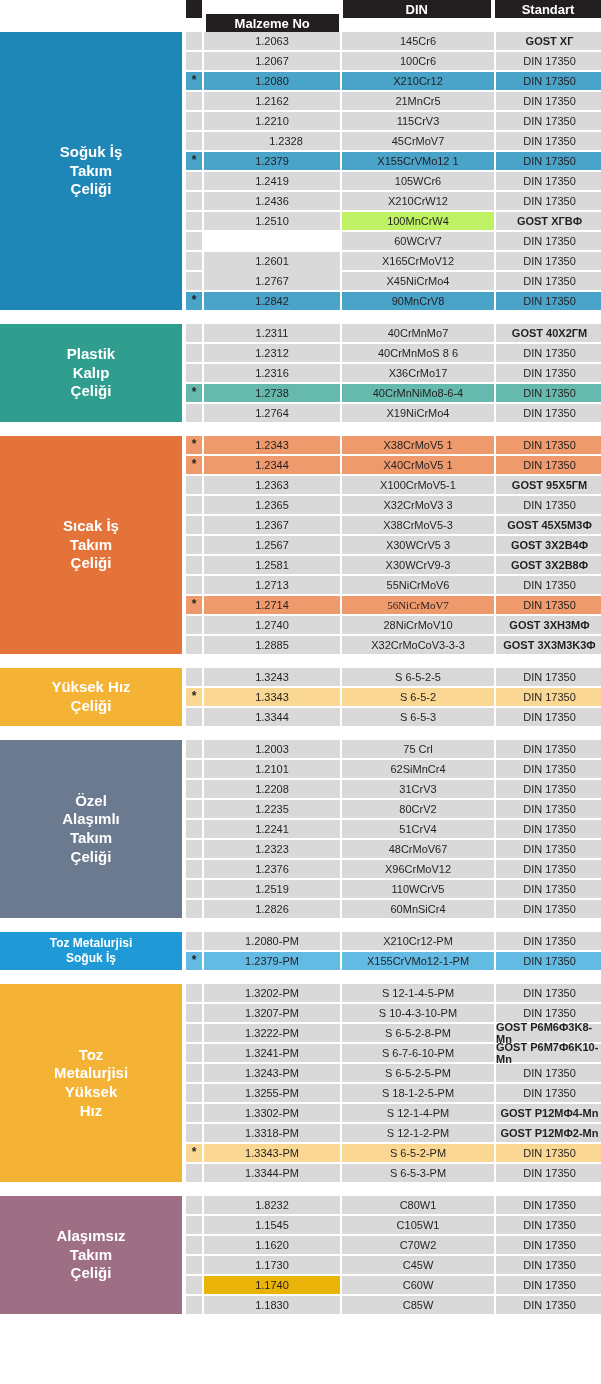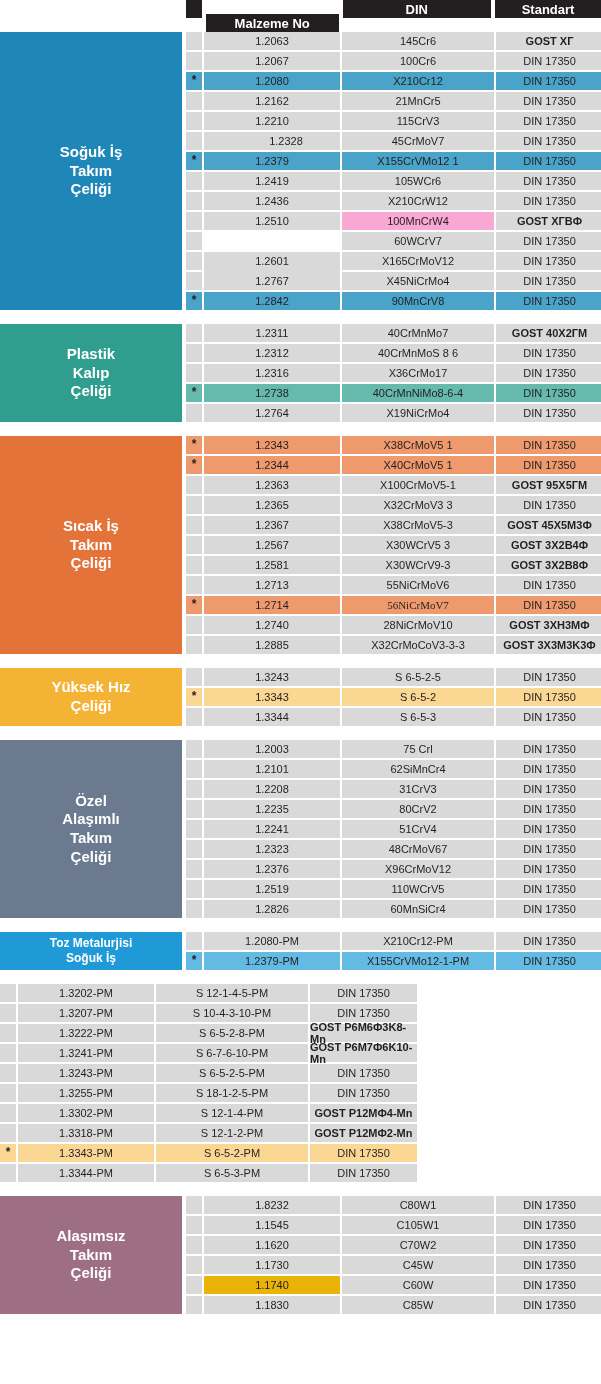--- a/index.html
+++ b/index.html
@@ -128,21 +128,21 @@
           </div>
           <div class="row">
             <div class="cell c-star" style="background: rgb(217, 217, 217);"></div>
             <div class="cell c-mat" style="background: rgb(217, 217, 217);">1.2436</div>
             <div class="cell c-din" style="background: rgb(217, 217, 217);">X210CrW12</div>
             <div class="cell c-std" style="background: rgb(217, 217, 217);">DIN 17350</div>
           </div>
           <div class="row">
             <div class="cell c-star" style="background: rgb(217, 217, 217);"></div>
             <div class="cell c-mat" style="background: rgb(217, 217, 217);">1.2510</div>
-            <div class="cell c-din" style="background: #f9a8d4;">100MnCrW4</div>
+            <div class="cell c-din" style="background: #bef264;">100MnCrW4</div>
             <div class="cell c-std gost" style="background: rgb(217, 217, 217);">GOST XГBФ</div>
           </div>
           <div class="row">
             <div class="cell c-star" style="background: rgb(217, 217, 217);"></div>
             <div class="cell c-mat" style="background: rgb(217, 217, 217); margin-top: 36px;">1.2550</div>
             <div class="cell c-din" style="background: rgb(217, 217, 217);">60WCrV7</div>
             <div class="cell c-std" style="background: rgb(217, 217, 217);">DIN 17350</div>
           </div>
           <div class="row">
             <div class="cell c-star" style="background: rgb(217, 217, 217);"></div>
@@ -392,20 +392,28 @@
           </div>
           <div class="row">
             <div class="cell c-star" style="background: rgb(99, 187, 227);">*</div>
             <div class="cell c-mat" style="background: rgb(99, 187, 227);">1.2379-PM</div>
             <div class="cell c-din" style="background: rgb(99, 187, 227);">X155CrVMo12-1-PM</div>
             <div class="cell c-std" style="background: rgb(99, 187, 227);">DIN 17350</div>
           </div>
         </div>
       </div>
       <div class="group">
+        <div class="glabel" style="background: rgb(245, 179, 53);">
+          <div>
+            <div>Toz</div>
+            <div>Metalurjisi</div>
+            <div>Yüksek</div>
+            <div>Hız</div>
+          </div>
+        </div>
         <div class="grows">
           <div class="row">
             <div class="cell c-star" style="background: rgb(217, 217, 217);"></div>
             <div class="cell c-mat" style="background: rgb(217, 217, 217);">1.3202-PM</div>
             <div class="cell c-din" style="background: rgb(217, 217, 217);">S 12-1-4-5-PM</div>
             <div class="cell c-std" style="background: rgb(217, 217, 217);">DIN 17350</div>
           </div>
           <div class="row">
             <div class="cell c-star" style="background: rgb(217, 217, 217);"></div>
             <div class="cell c-mat" style="background: rgb(217, 217, 217);">1.3207-PM</div>

